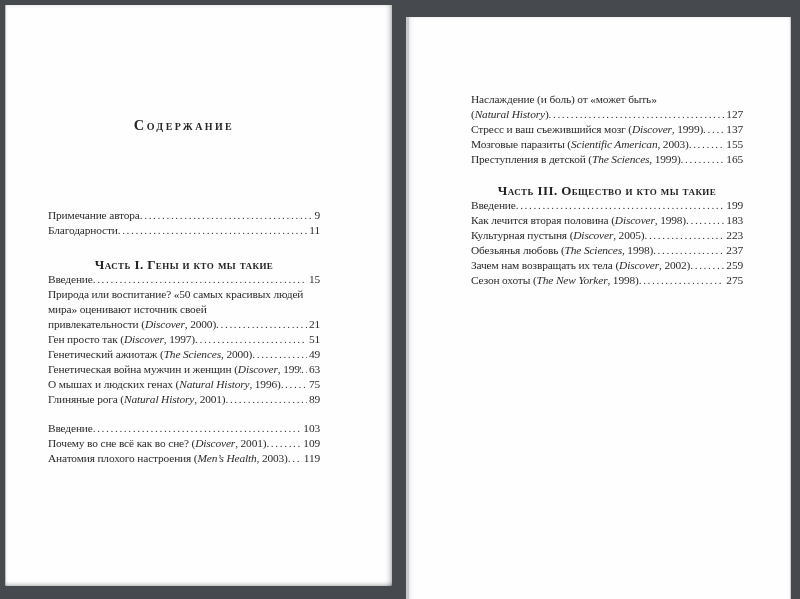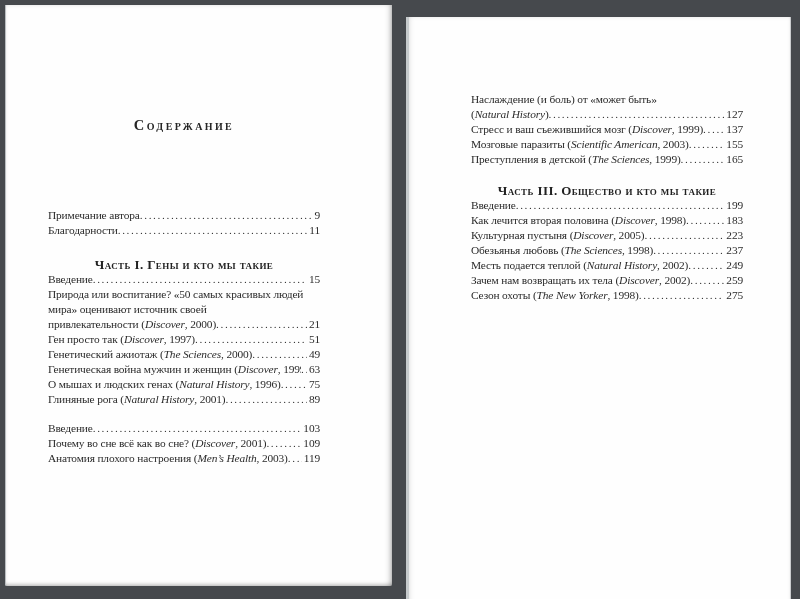--- a/index.html
+++ b/index.html
@@ -257,27 +257,20 @@
           </div>
           <div class="toc-entry">
             <div class="toc-line">
               <span class="toc-text"><span>Обезьянья любовь (</span><i>The Sciences</i><span>, 1998) </span></span>
               <span class="toc-dots"></span>
               <span class="toc-page">237</span>
             </div>
           </div>
           <div class="toc-entry">
             <div class="toc-line">
-              <span class="toc-text"><span>Месть подается теплой (</span><i>Natural History</i><span>, 2002)</span></span>
-              <span class="toc-dots"></span>
-              <span class="toc-page">249</span>
-            </div>
-          </div>
-          <div class="toc-entry">
-            <div class="toc-line">
               <span class="toc-text"><span>Зачем нам возвращать их тела (</span><i>Discover</i><span>, 2002)</span></span>
               <span class="toc-dots"></span>
               <span class="toc-page">259</span>
             </div>
           </div>
           <div class="toc-entry">
             <div class="toc-line">
               <span class="toc-text"><span>Сезон охоты (</span><i>The New Yorker</i><span>, 1998) </span></span>
               <span class="toc-dots"></span>
               <span class="toc-page">275</span>

